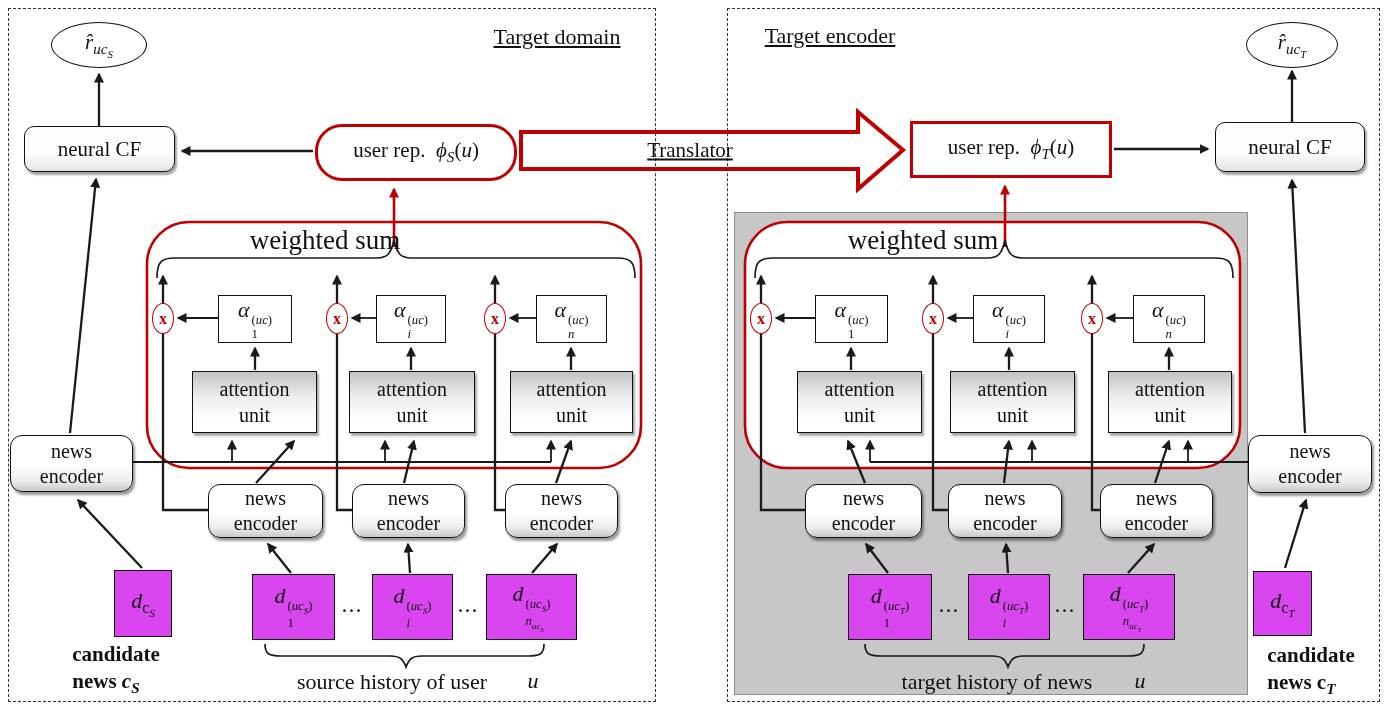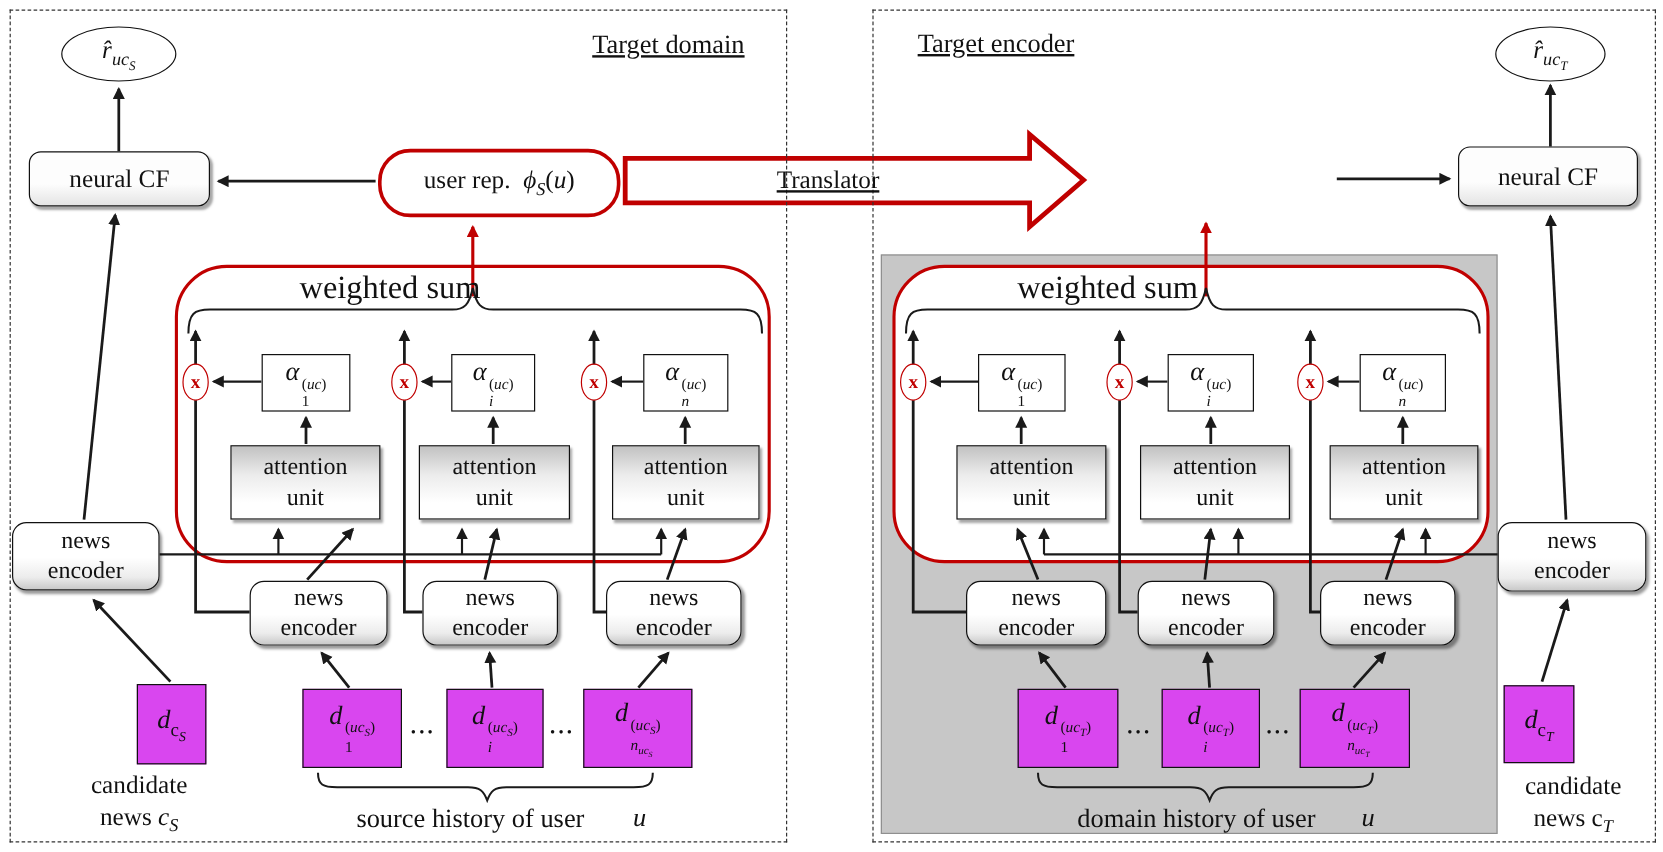--- a/index.html
+++ b/index.html
@@ -27,21 +27,21 @@
   .urbox{border:3.5px solid var(--red,#c00000);background:#fff;font-size:21px;}
   .ellip{border:1.6px solid #111;border-radius:50%;background:#fff;font-size:21px;}
   .title{font-size:22px;text-decoration:underline;}
   .translbl{font-size:21px;text-decoration:underline;z-index:4;}
   .xcirc{position:absolute;z-index:4;width:22px;height:31px;border:1.7px solid var(--red,#c00000);border-radius:50%;
          background:#fff;color:var(--red,#c00000);font-weight:bold;font-size:16px;
          display:flex;align-items:center;justify-content:center;box-sizing:border-box;}
   .stk{display:inline-flex;flex-direction:column;align-items:flex-start;font-size:0.58em;
        line-height:1.12;vertical-align:-0.55em;margin-left:2px;font-style:normal;}
   .hist{font-size:22px;}
-  .cand{font-size:21px;line-height:1.3;text-align:center;}
+  .cand{font-size:21px;line-height:1.3;text-align:left;font-weight:bold;}
   .dots{font-size:24px;letter-spacing:1px;}
   .ws{font-size:27px;}
   i{font-style:italic;}
   sub{font-size:0.72em;}
 </style>
 </head>
 <body>
 
 <div id="canvas">
 
@@ -244,20 +244,23 @@
   <div class="ctr title" style="left:830px;top:36px;">Target encoder</div>
 
   <div class="box ellip" style="left:1246px;top:22px;width:92px;height:46px;">
     <span><i>r̂</i><sub><i>uc</i><sub><i>T</i></sub></sub></span>
   </div>
 
   <div class="box cfbox" style="left:1215px;top:122px;width:150px;height:50px;">
     <span>neural CF</span>
   </div>
 
+  <div class="box urbox" style="left:910px;top:121px;width:202px;height:57px;">
+    <span>user rep.&nbsp;&nbsp;<i>ϕ<sub>T</sub></i>(<i>u</i>)</span>
+  </div>
 
   <div class="ctr ws" style="left:923px;top:240px;">weighted sum</div>
 
   <div class="xcirc" style="left:750px;top:303px;">
       <span>x</span>
     </div>
   <div class="xcirc" style="left:922px;top:303px;">
       <span>x</span>
     </div>
   <div class="xcirc" style="left:1081px;top:303px;">
@@ -325,16 +328,16 @@
           <span>(<i>uc</i><sub><i>T</i></sub>)</span>
           <span><i>n</i><sub><i>uc</i><sub><i>T</i></sub></sub></span>
         </span></span>
     </div>
 
   <div class="box dbox" style="left:1253px;top:571px;width:59px;height:65px;">
     <span><i>d</i><sub>c<sub><i>T</i></sub></sub></span>
     </div>
   <div class="ctr cand" style="left:1311px;top:671px;">candidate<br>news c<sub><i>T</i></sub></div>
 
-  <div class="ctr hist" style="left:997px;top:682px;">domain history of user</div>
+  <div class="ctr hist" style="left:997px;top:682px;">target history of news</div>
   <div class="ctr hist" style="left:1140px;top:681px;"><i>u</i></div>
 
 </div>
 
 </body></html>

